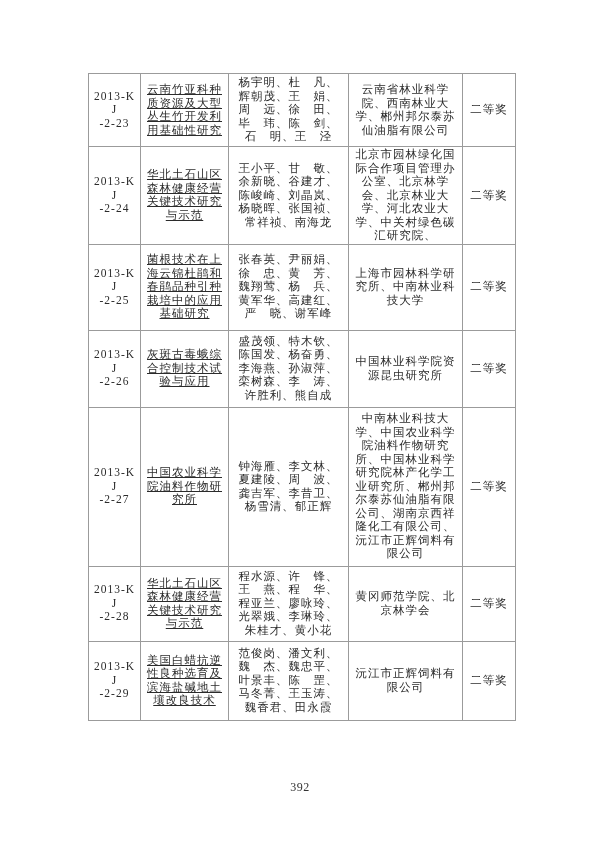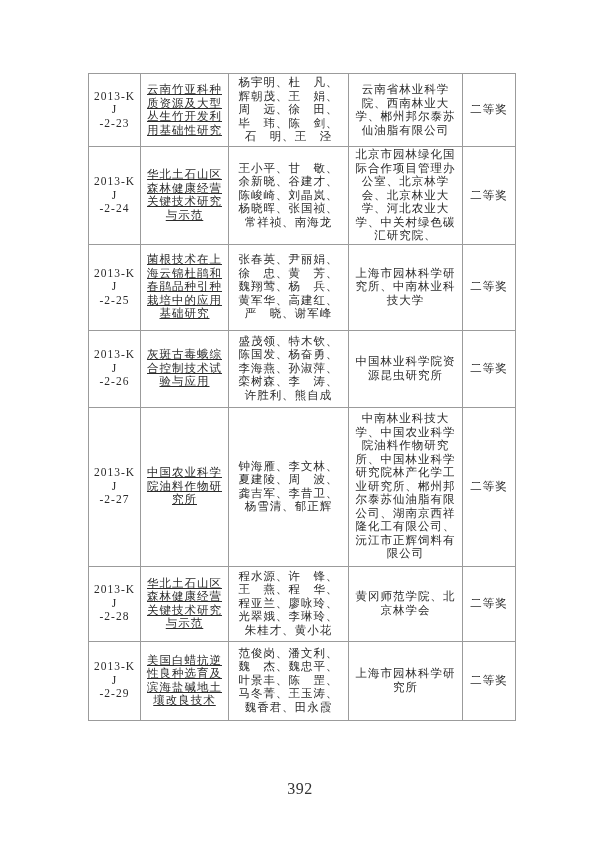--- a/index.html
+++ b/index.html
@@ -49,21 +49,21 @@
   tr.r4 { height: 77px; }
   tr.r5 { height: 159px; }
   tr.r6 { height: 75px; }
   tr.r7 { height: 79px; }
   .page-number {
     position: absolute;
     left: 0;
     top: 780px;
     width: 600px;
     text-align: center;
-    font-size: 16px;
+    font-size: 12px;
     letter-spacing: 0.5px;
     color: #333333;
   }
 </style>
 </head>
 <body>
 
 <table class="award-table">
   <colgroup>
     <col style="width:52px">
@@ -119,19 +119,19 @@
       <td class="project-cell">华北土石山区森林健康经营关键技术研究与示范</td>
       <td class="people-cell">程水源、许　锋、王　燕、程　华、程亚兰、廖咏玲、光翠娥、李琳玲、朱桂才、黄小花</td>
       <td class="org-cell">黄冈师范学院、北京林学会</td>
       <td class="award-cell">二等奖</td>
     </tr>
     <tr class="r7">
       <td class="id-cell">2013-KJ
 -2-29</td>
       <td class="project-cell">美国白蜡抗逆性良种选育及滨海盐碱地土壤改良技术</td>
       <td class="people-cell">范俊岗、潘文利、魏　杰、魏忠平、叶景丰、陈　罡、马冬菁、王玉涛、魏香君、田永霞</td>
-      <td class="org-cell">上海市园林科学研究所</td>
+      <td class="org-cell">沅江市正辉饲料有限公司</td>
       <td class="award-cell">二等奖</td>
     </tr>
   </tbody>
 </table>
 
 <div class="page-number">392</div>
 
 </body></html>

